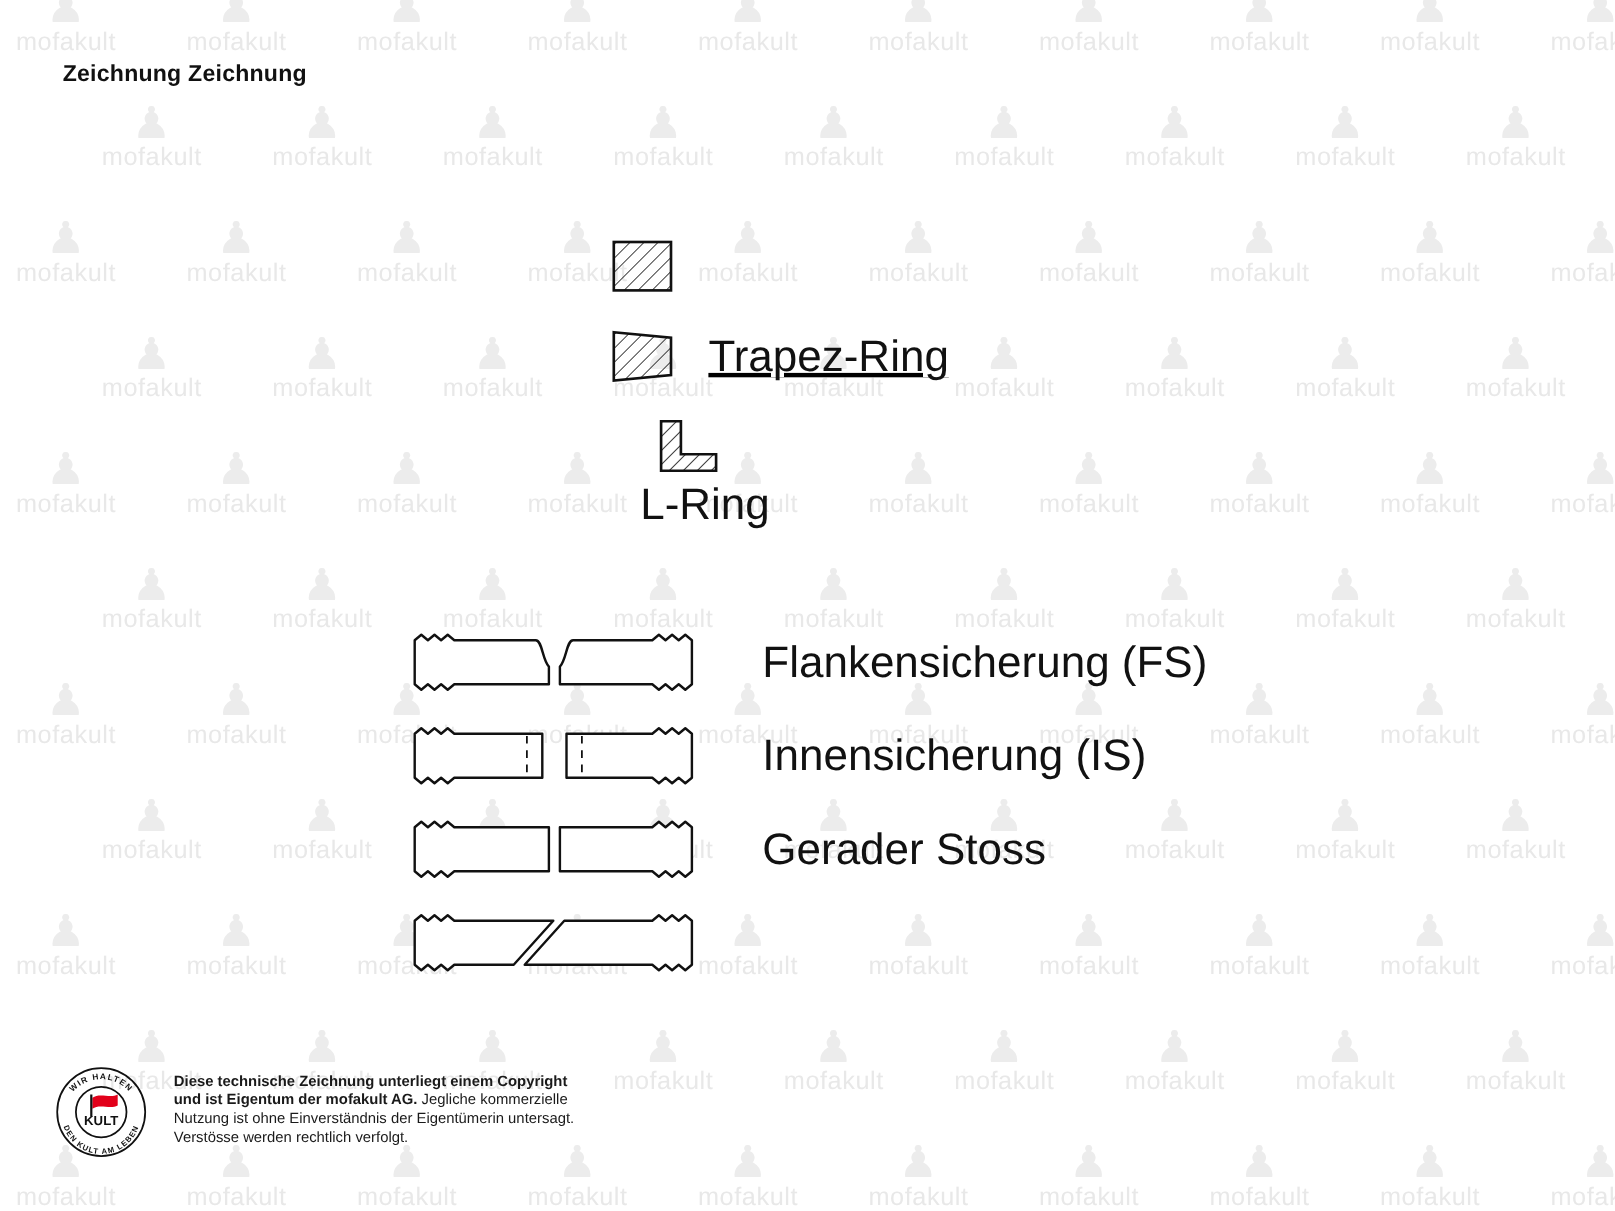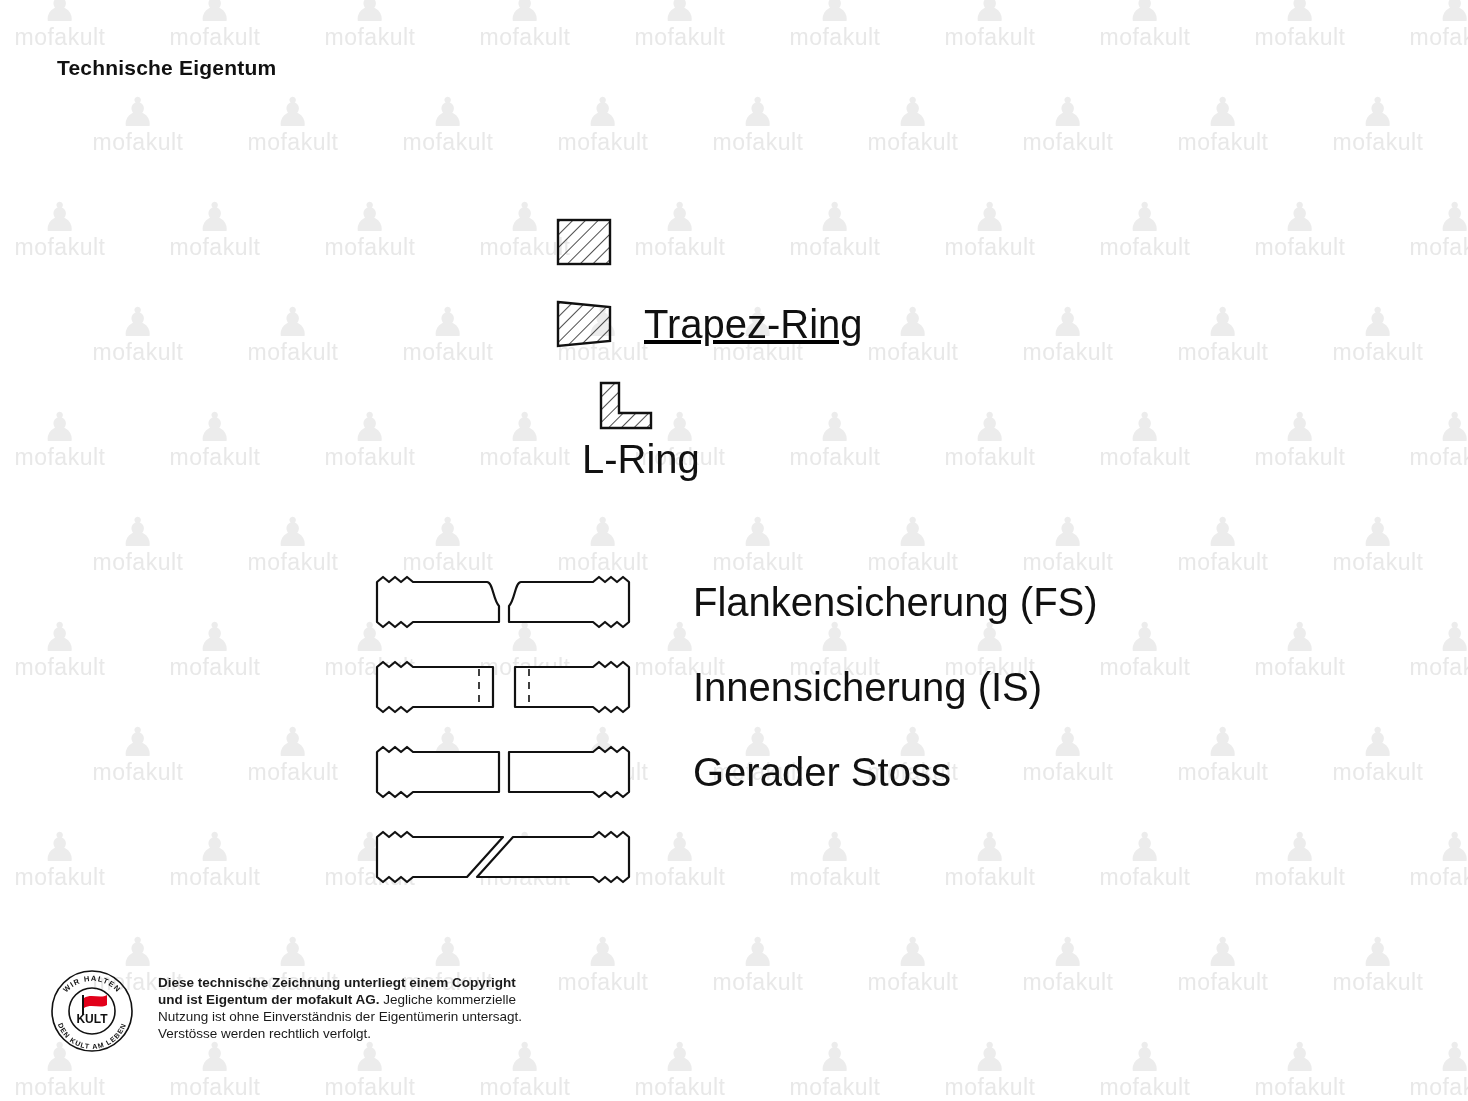--- a/index.html
+++ b/index.html
@@ -238,21 +238,21 @@
     <div class="wm" style="left: 580px; top: 1040px;"><span class="wm-mark">♟</span><span>mofakult</span></div>
     <div class="wm" style="left: 735px; top: 1040px;"><span class="wm-mark">♟</span><span>mofakult</span></div>
     <div class="wm" style="left: 890px; top: 1040px;"><span class="wm-mark">♟</span><span>mofakult</span></div>
     <div class="wm" style="left: 1045px; top: 1040px;"><span class="wm-mark">♟</span><span>mofakult</span></div>
     <div class="wm" style="left: 1200px; top: 1040px;"><span class="wm-mark">♟</span><span>mofakult</span></div>
     <div class="wm" style="left: 1355px; top: 1040px;"><span class="wm-mark">♟</span><span>mofakult</span></div>
   </div>
 
 <div id="content">
 
-  <div id="page-title">Technische Eigentum</div>
+  <div id="page-title">Zeichnung Zeichnung</div>
 
   <div class="ring-row" style="left:556px; top:211px;">
     <span class="glyph">
       <svg viewBox="0 0 62 62" width="62" height="62">
         <defs>
           <pattern id="hatchA" width="9" height="9" patternTransform="rotate(45)" patternUnits="userSpaceOnUse">
             <line x1="0" y1="0" x2="0" y2="9" stroke="#222" stroke-width="1.6"></line>
           </pattern>
         </defs>
         <rect x="2" y="9" width="52" height="44" fill="url(#hatchA)" stroke="#111" stroke-width="2.4"></rect>

